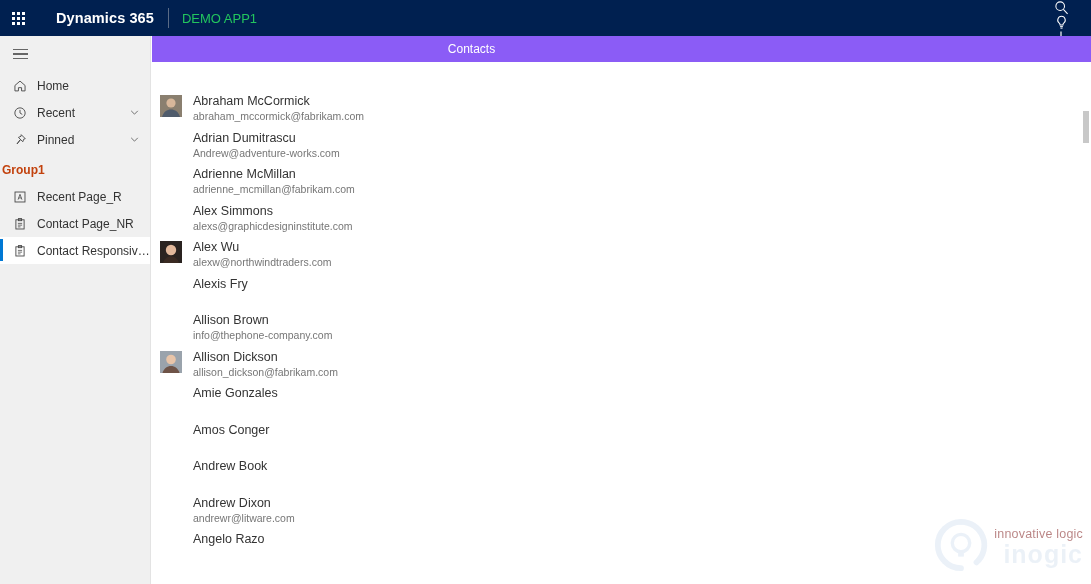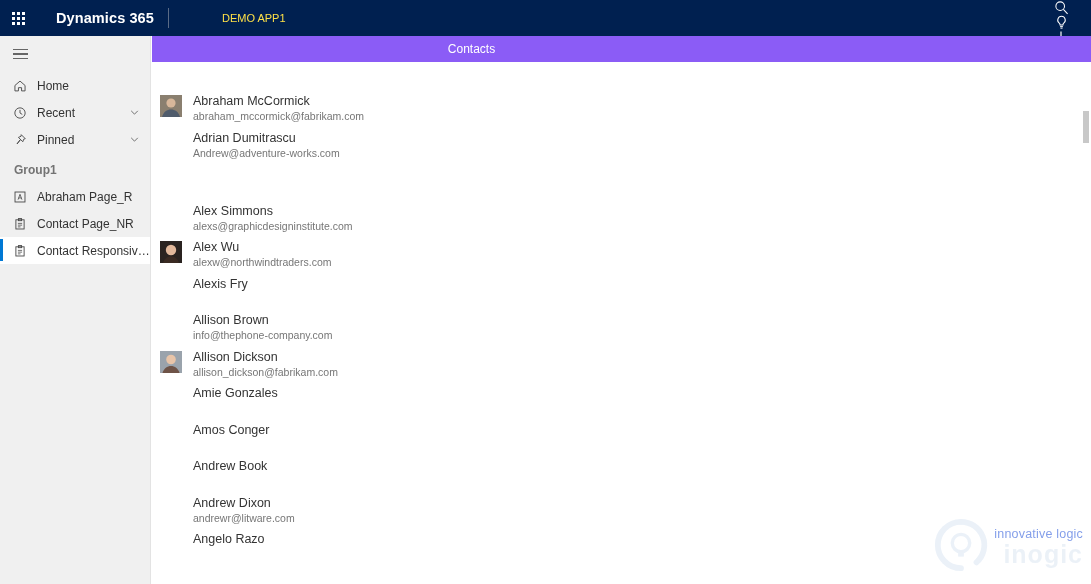--- a/index.html
+++ b/index.html
@@ -33,21 +33,21 @@
   #brand {
     color: #ffffff; font-size: 14.5px; font-weight: bold;
     margin-left: 20px; letter-spacing: .1px; white-space: nowrap;
     cursor: pointer;
   }
   #brand-divider {
     width: 1px; height: 20px; background: #5a6b86;
     margin: 0 13px 0 14px;
   }
   #appname {
-    color: #fde047; font-size: 11px; white-space: nowrap; cursor: pointer; margin-left: 40px;
+    color: #22c55e; font-size: 13px; white-space: nowrap; cursor: pointer;
   }
   #topbar-right {
     margin-left: auto; display: flex; align-items: center; height: 36px;
     padding-right: 12px;
     flex-direction: column;
   }
   .tb-icon {
     width: 36px; height: 36px;
     display: flex; align-items: center; justify-content: center;
     color: #ffffff; cursor: pointer;
@@ -89,22 +89,22 @@
   }
   .nav-item .nav-label {
     font-size: 12px; color: #333; margin-left: 7px; white-space: nowrap;
     overflow: hidden; text-overflow: ellipsis;
   }
   .nav-item .chev {
     margin-left: auto; margin-right: 10px;
     color: #555; display: flex; align-items: center;
   }
   .nav-group-title {
-    font-size: 12px; color: #737373; font-weight: bold;
-    padding-left: 14px; height: 26px; display: flex; align-items: center;
+    font-size: 12px; color: #c2410c; font-weight: bold;
+    padding-left: 2px; height: 26px; display: flex; align-items: center;
     margin-top: 4px;
   }
   .nav-item.selected { background: #ffffff; }
   .nav-item.selected .sel-bar {
     position: absolute; left: 0; top: 2px;
     width: 3px; height: 22px; background: #0078d4;
   }
   .nav-item.selected .nav-label { color: #333; }
 
   
@@ -169,21 +169,21 @@
   
   #watermark {
     position: absolute; right: 8px; bottom: 6px;
     display: flex; align-items: center;
     pointer-events: none;
     opacity: .55;
   }
   #watermark .wm-mark { margin-right: 4px; }
   #watermark .wm-text { display: flex; flex-direction: column; align-items: flex-end; }
   #watermark .wm-tag {
-    font-size: 12.5px; color: #1d4ed8; letter-spacing: .2px; line-height: 14px;
+    font-size: 12.5px; color: #7f1d1d; letter-spacing: .2px; line-height: 14px;
   }
   #watermark .wm-name {
     font-size: 25px; color: #dce6f2; letter-spacing: 1px;
     line-height: 26px; font-weight: bold;
   }
 </style>
 </head>
 <body>
 
 <div id="topbar">
@@ -300,21 +300,21 @@
 
   <div class="nav-group-title">Group1</div>
 
   <div class="nav-item">
     <span class="nav-icon">
       <svg width="14" height="14" viewBox="0 0 16 16" fill="none" stroke="#4a4a4a" stroke-width="1.05">
         <rect x="2.3" y="2.3" width="11.4" height="11.4"></rect>
         <path d="M5.8 11 8 4.9 10.2 11M6.5 9.1h3" stroke-width=".95"></path>
       </svg>
     </span>
-    <span class="nav-label">Abraham Page_R</span>
+    <span class="nav-label">Recent Page_R</span>
   </div>
 
   <div class="nav-item">
     <span class="nav-icon">
       <svg width="14" height="14" viewBox="0 0 16 16" fill="none" stroke="#4a4a4a" stroke-width="1.05">
         <rect x="3.3" y="3.2" width="9.4" height="10.5"></rect>
         <rect x="6.2" y="1.8" width="3.6" height="2.4"></rect>
         <path d="M5.6 7.3h4.8M5.6 9.3h4.8M5.6 11.3h3" stroke-width=".9"></path>
       </svg>
     </span>
@@ -355,20 +355,24 @@
       </div>
       <div class="contact-row">
         <div class="contact-avatar empty"></div>
         <div class="contact-text">
           <div class="contact-name">Adrian Dumitrascu</div>
           <div class="contact-email">Andrew@adventure-works.com</div>
         </div>
       </div>
       <div class="contact-row">
         <div class="contact-avatar empty"></div>
+        <div class="contact-text">
+          <div class="contact-name">Adrienne McMillan</div>
+          <div class="contact-email">adrienne_mcmillan@fabrikam.com</div>
+        </div>
       </div>
       <div class="contact-row">
         <div class="contact-avatar empty"></div>
         <div class="contact-text">
           <div class="contact-name">Alex Simmons</div>
           <div class="contact-email">alexs@graphicdesigninstitute.com</div>
         </div>
       </div>
       <div class="contact-row">
         <div class="contact-avatar">

